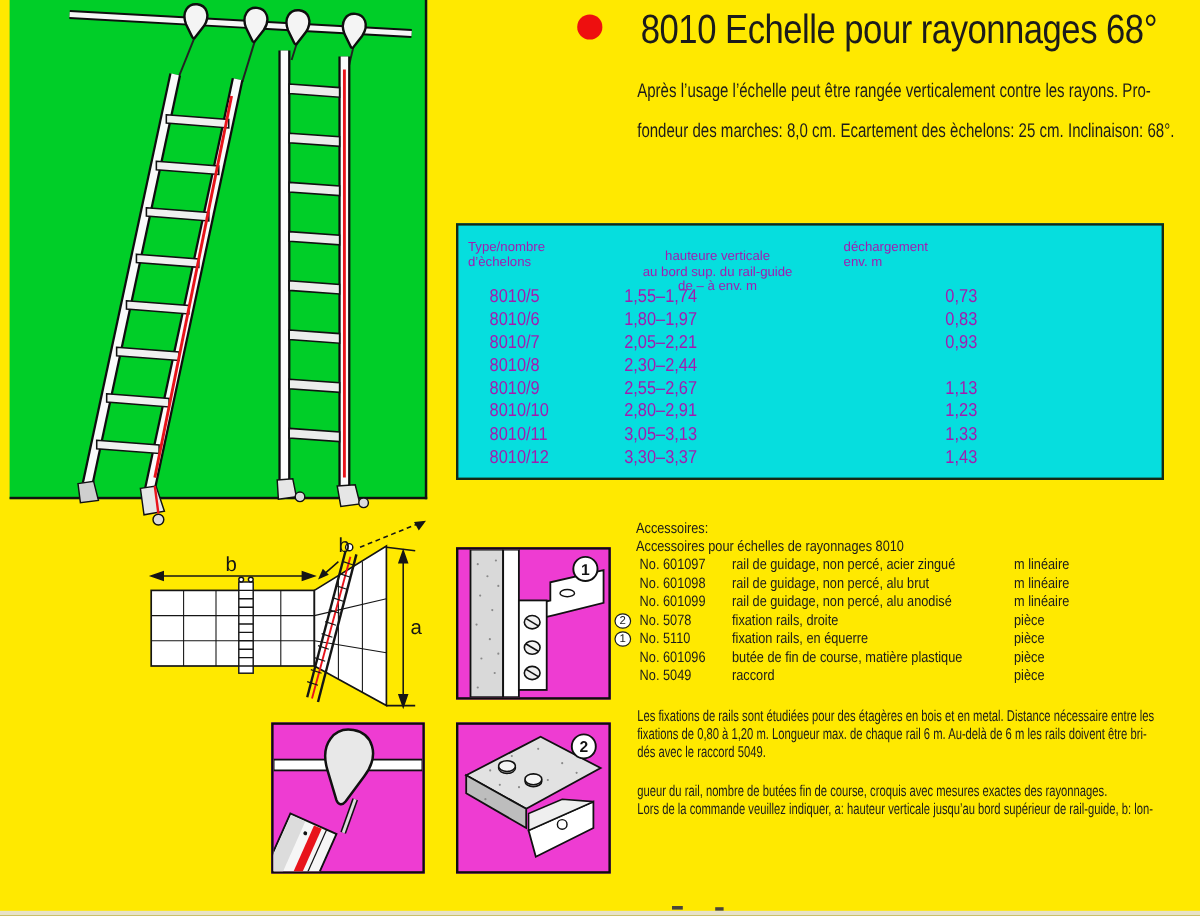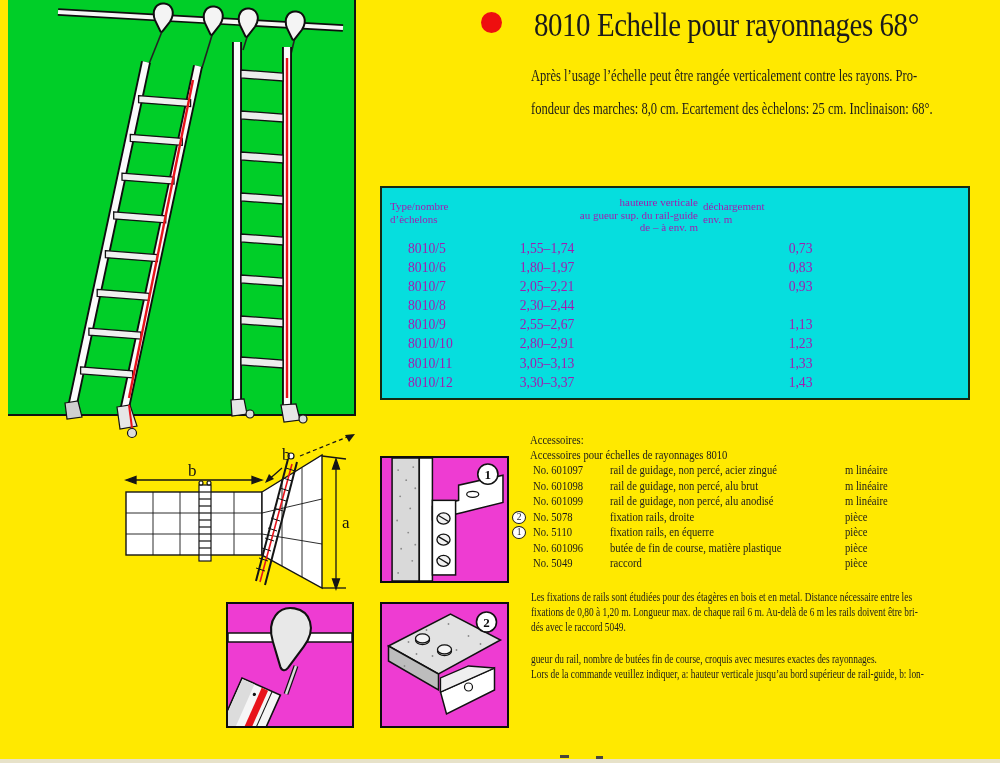--- a/index.html
+++ b/index.html
@@ -1,18 +1,18 @@
 <!DOCTYPE html>
 <html><head>
 <meta charset="utf-8">
 <style>
   *{margin:0;padding:0;box-sizing:border-box}
   html,body{background:#9a9a9a}
   #page{position:relative;width:1000px;height:763px;background:#FFE900;overflow:hidden;
-        font-family:Liberation Serif, serif;color:#1b1b1b}
+        font-family:Liberation Sans, sans-serif;color:#1b1b1b}
   .abs{position:absolute}
   .cx{display:inline-block;white-space:nowrap;transform-origin:0 60%}
   .sx85{transform:scaleX(.85)}
   .sx76{transform:scaleX(.76)}
   .sx72{transform:scaleX(.72)}
   .sx88{transform:scaleX(.88)}
   .cxc{display:inline-block;white-space:nowrap;transform:scaleX(.88)}
 
   
   .green-panel{left:8px;top:0;width:348px;height:416px;background:#00CE28;
@@ -25,21 +25,21 @@
 
   
   .intro{left:531px;top:60px;width:470px}
   .iline{height:32.5px;font-size:16.5px;line-height:32.5px}
 
   
   .spec-table{left:380px;top:186px;width:590px;height:214px;background:#06DEDE;
               border:2px solid #152a15;color:#a21caf}
   .th{position:absolute;font-size:11px;line-height:12.5px}
   .th.c1{left:8px;top:12px;text-align:left}
-  .th.c2{left:116px;top:8px;width:200px;text-align:right}
+  .th.c2{left:116px;top:20px;width:200px;text-align:center}
   .th.c3{left:321px;top:12px;width:160px;}
   .rows{position:absolute;left:18px;top:50px;width:100%}
   .trow{position:relative;height:19.1px;font-size:15.5px;line-height:19.1px}
   .trow .ct{position:absolute;left:8px}
   .trow .chh{position:absolute;left:116px;width:200px;}
   .trow .cd{position:absolute;left:321px;width:160px;text-align:center}
 
   
   .acc-wrap{left:512px;top:431px;width:488px;font-size:12.5px}
   .acc-h{position:absolute;left:18px;top:2px;line-height:15px}
@@ -155,21 +155,21 @@
 
   <div class="abs spec-table">
     <div class="th c1">
 
     <div>Type/nombre</div>
         <div>d’èchelons</div>
       </div>
     <div class="th c2">
 
     <div>hauteure verticale</div>
-        <div>au gueur sup. du rail-guide</div>
+        <div>au bord sup. du rail-guide</div>
         <div>de – à env. m</div>
       </div>
     <div class="th c3">
 
     <div>déchargement</div>
         <div>env. m</div>
       </div>
     <div class="rows">
 
         <div class="trow">

